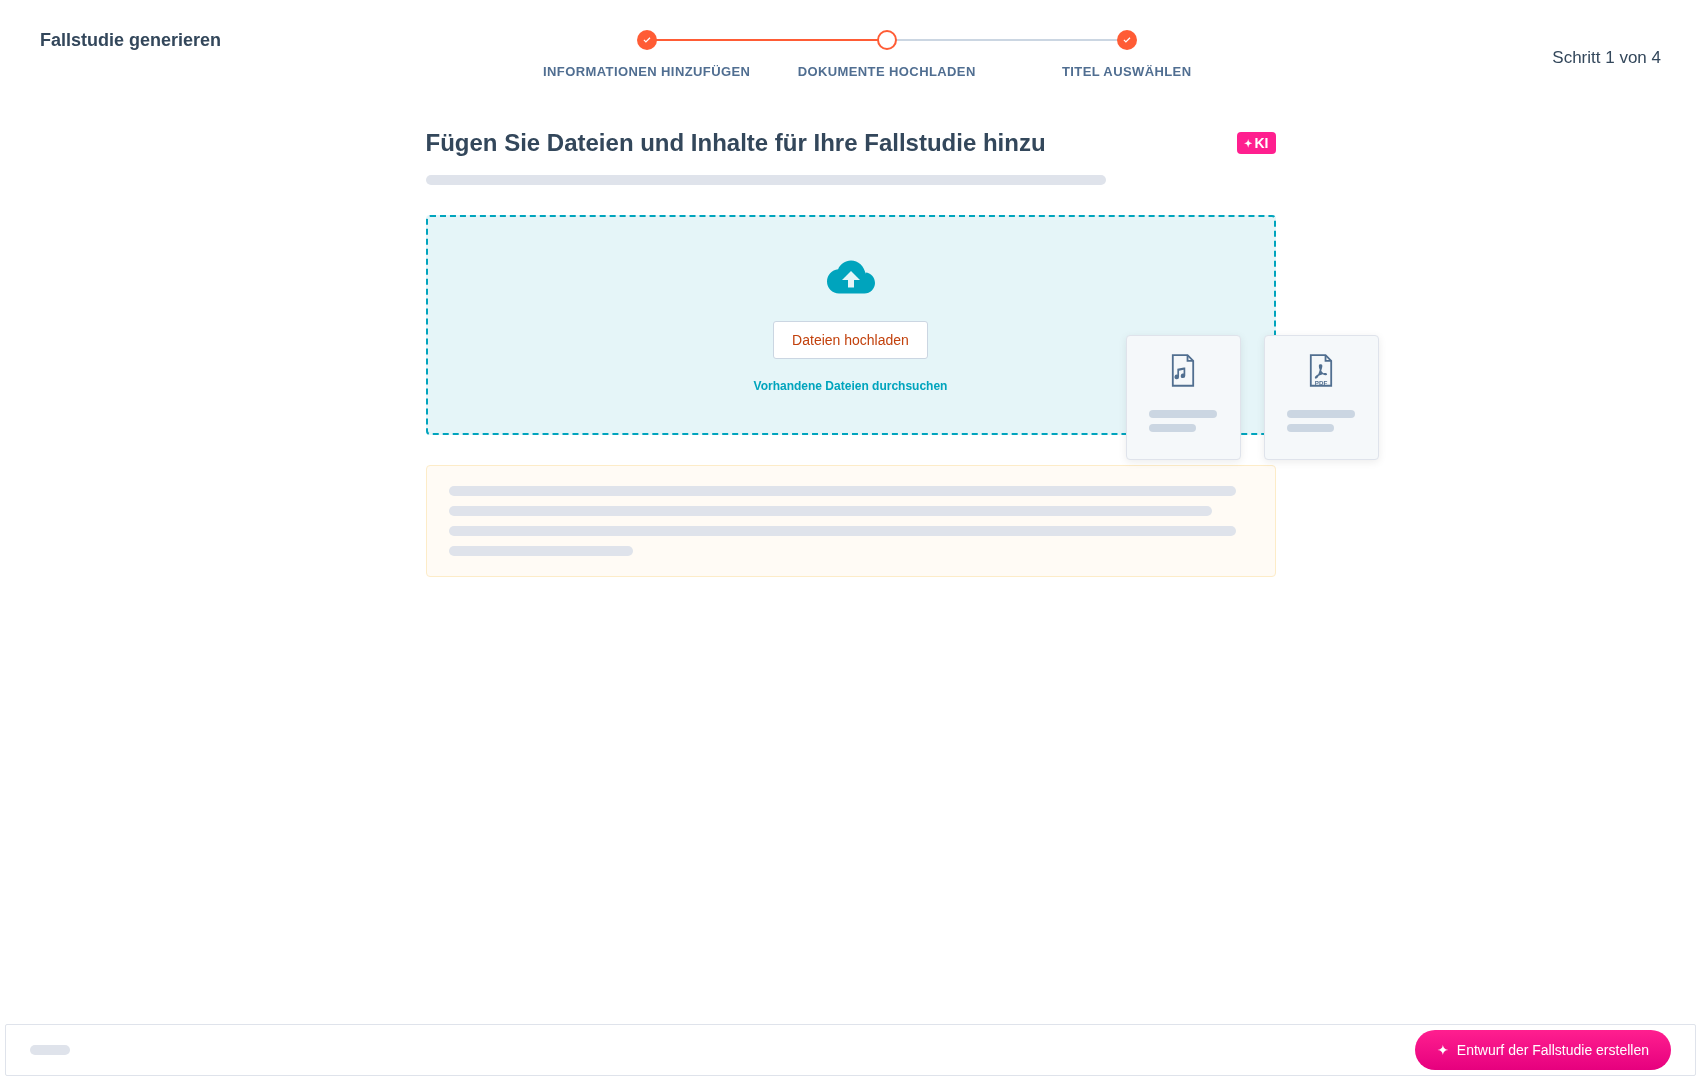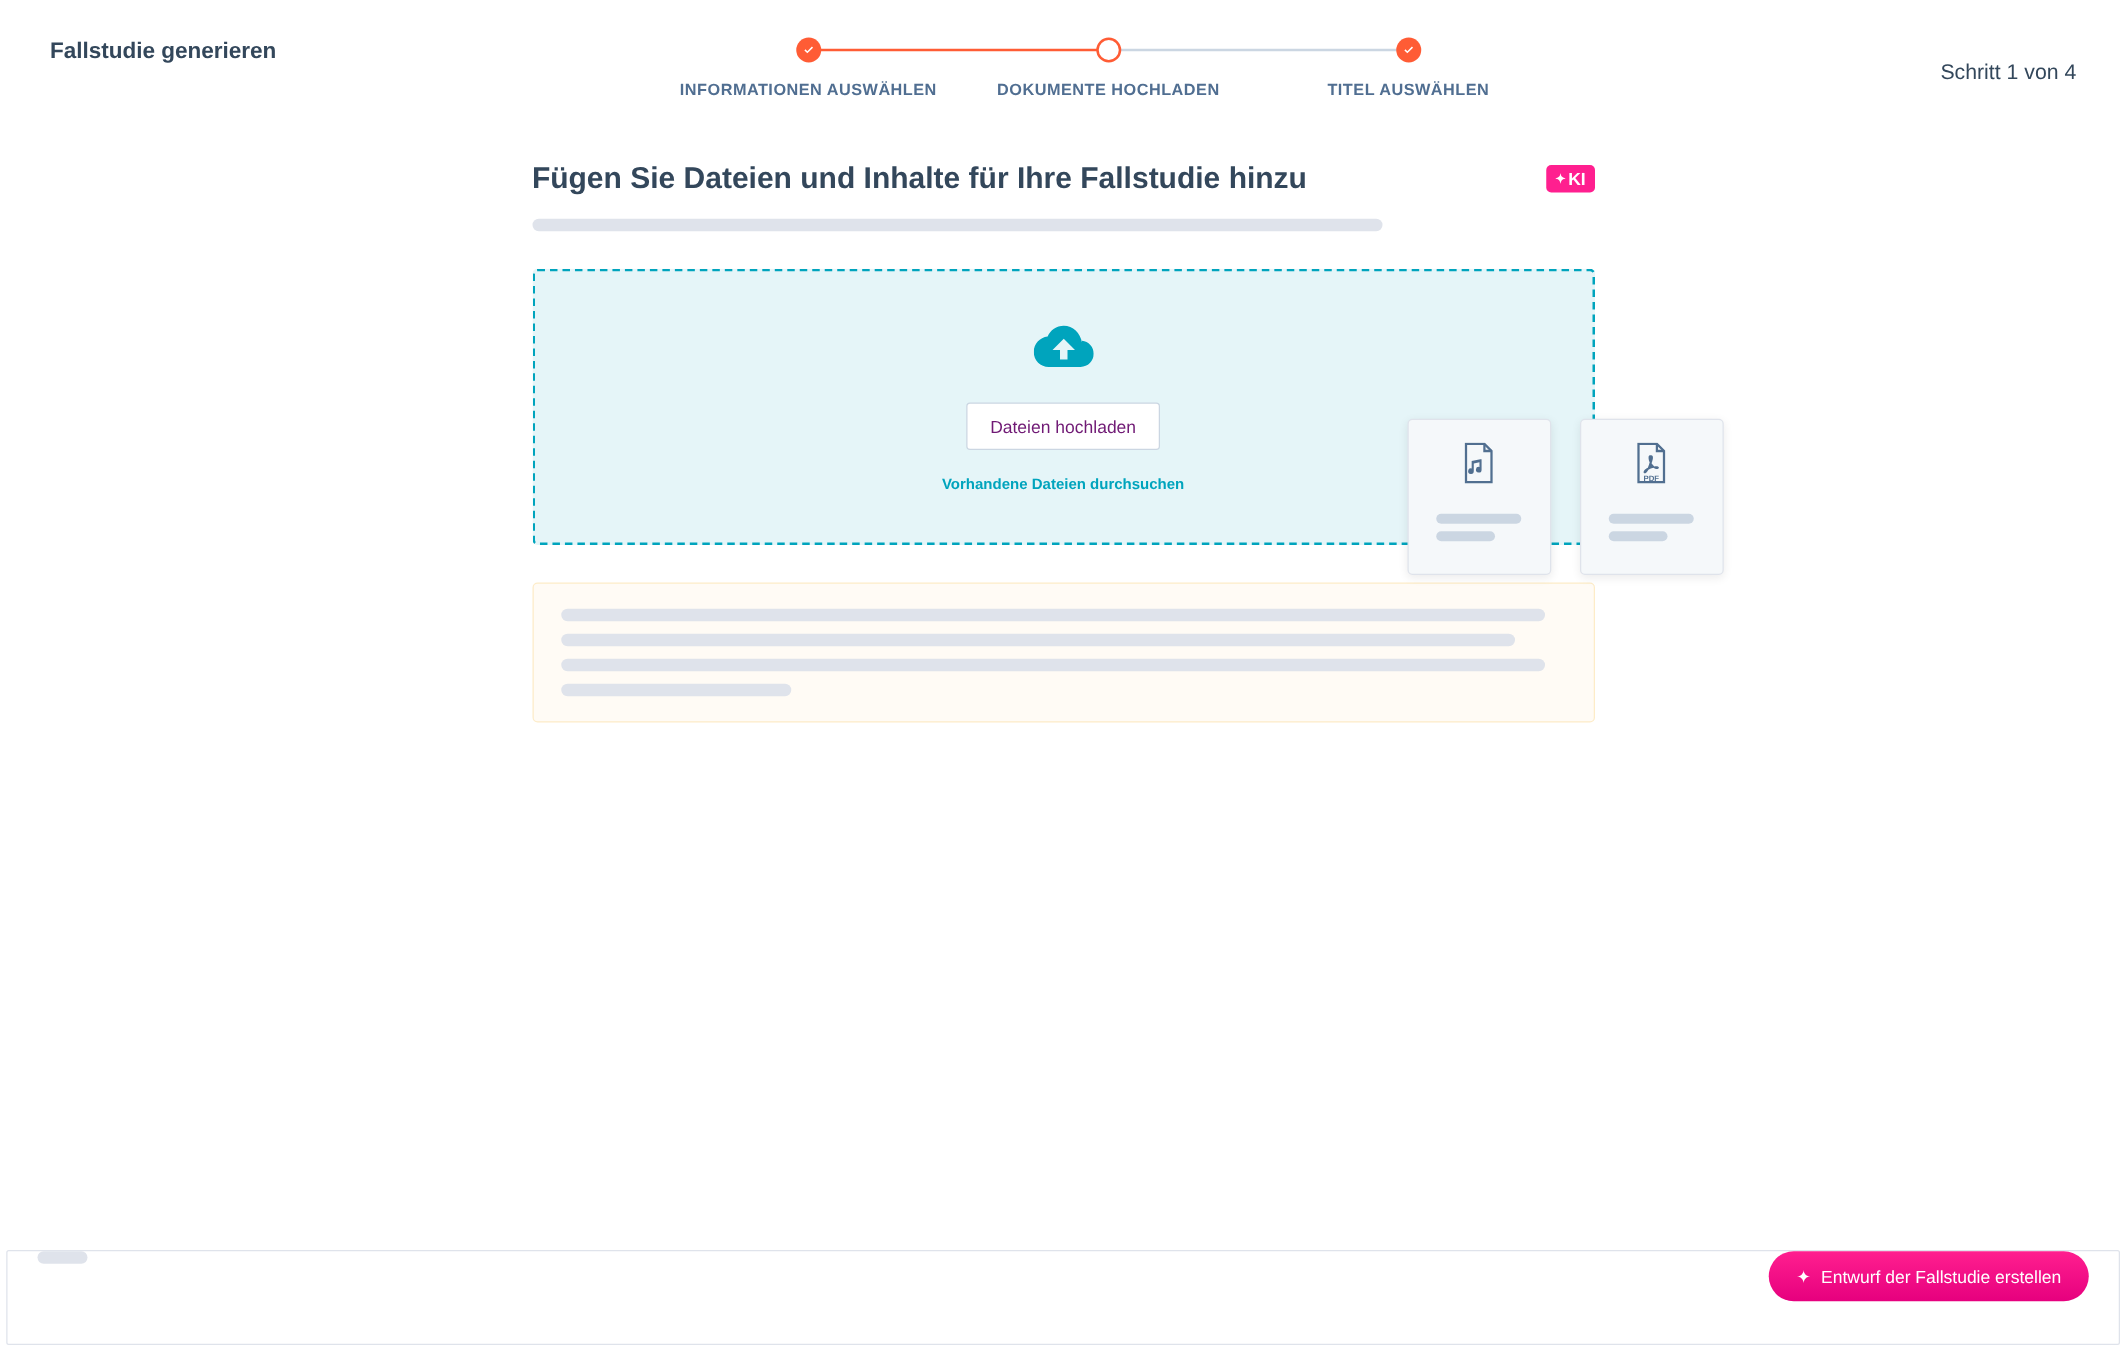--- a/index.html
+++ b/index.html
@@ -142,21 +142,21 @@
       display: flex;
       flex-direction: column;
       align-items: center;
       gap: 20px;
       margin-bottom: 30px;
     }
     .cloud-icon svg { width: 48px; height: 40px; fill: #00a4bd; }
     .upload-button {
       border: 1px solid #cbd6e2;
       background: #fff;
-      color: #701a75;
+      color: #c2410c;
       font-size: 14px;
       padding: 10px 18px;
       border-radius: 3px;
       cursor: pointer;
       font-weight: 400;
     }
     .browse-link {
       color: #00a4bd;
       font-weight: 600;
       font-size: 12px;
@@ -205,26 +205,26 @@
     .overlay-cards .file-card { position: absolute; pointer-events: auto; }
     .overlay-cards .file-card.music { top: 0; left: 700px; }
     .overlay-cards .file-card.pdf   { top: 0; left: 838px; }
 
     
     .footer {
       position: absolute;
       left: 5px;
       right: 5px;
       bottom: 5px;
-      height: 76px;
+      height: 52px;
       border: 1px solid #dfe3eb;
       border-radius: 2px;
       background: #fff;
       display: flex;
-      align-items: flex-start;
+      align-items: center;
       justify-content: space-between;
       padding: 0 24px;
     }
     .footer-left .skeleton-line { width: 40px; height: 10px; }
     .primary-button {
       background: #e6007e;
       background: linear-gradient(#ff1f8f, #e6007e);
       color: #fff;
       border: none;
       border-radius: 22px;
@@ -248,21 +248,21 @@
   <div class="header-title">Fallstudie generieren</div>
 
   <div class="stepper">
     <div class="step">
       <div class="step-line done"></div>
       <div class="step-circle done">
         <svg viewBox="0 0 16 16">
             <path d="M6.2 12.3 2.4 8.5l1.4-1.4 2.4 2.4 5.9-5.9 1.4 1.4z"></path>
           </svg>
       </div>
-      <div class="step-label">INFORMATIONEN AUSWÄHLEN</div>
+      <div class="step-label">INFORMATIONEN HINZUFÜGEN</div>
     </div>
     <div class="step">
       <div class="step-line pending"></div>
       <div class="step-circle active"></div>
       <div class="step-label">DOKUMENTE HOCHLADEN</div>
     </div>
     <div class="step">
       <div class="step-line done"></div>
       <div class="step-circle done">
         <svg viewBox="0 0 16 16">

